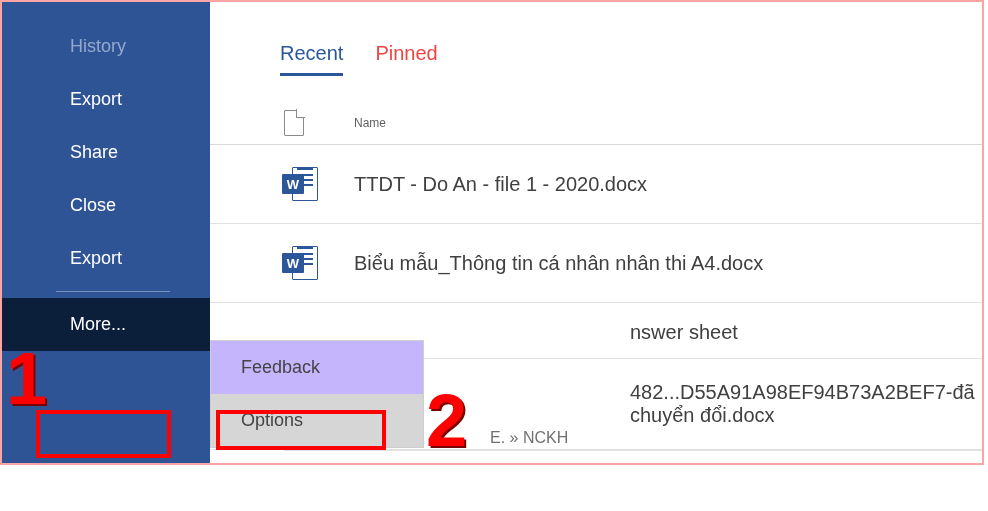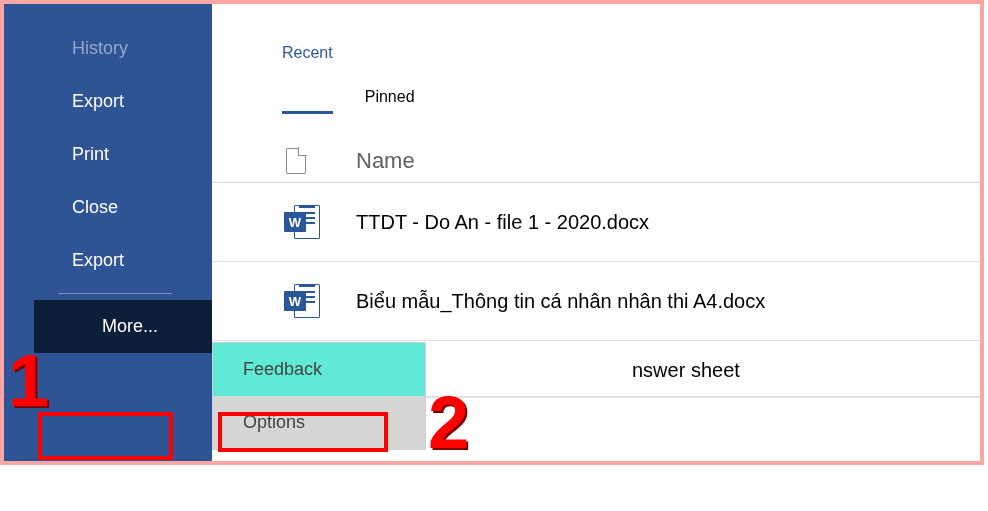--- a/index.html
+++ b/index.html
@@ -1,51 +1,51 @@
 <!DOCTYPE html>
 <html><head>
 <meta charset="utf-8">
 <style>
   * { box-sizing: border-box; margin: 0; padding: 0; }
   html, body { width: 988px; height: 511px; font-family: "Segoe UI", Arial, sans-serif; background: #fff; overflow: hidden; }
-  .frame { position: relative; width: 984px; height: 465px; border: 4px solid #fca5a5; display: flex; }
+  .frame { position: relative; width: 984px; height: 465px; border: 2px solid #fca5a5; display: flex; }
   .sidebar { width: 208px; background: #2f5496; color: #fff; display: flex; flex-direction: column; padding-top: 18px; position: relative; }
   .sidebar .item { padding: 16px 0 16px 68px; font-size: 18px; cursor: pointer; }
   .sidebar .item.disabled { color: #94a8cd; }
   .sidebar .sep { height: 1px; background: rgba(255,255,255,0.35); margin: 6px 40px 6px 54px; }
 
-  .item.more { background: #0b1e3a; position: relative; margin-left: 30px; }
+  .item.more { background: #0b1e3a; position: relative; }
 
   .main { flex: 1; background: #fff; position: relative; padding: 40px 0 0 0; }
 
-  .tabs { display: flex; gap: 32px; padding-left: 70px; font-size: 16px; color: #555; }
+  .tabs { display: flex; gap: 32px; padding-left: 70px; font-size: 20px; color: #555; }
   .tabs .tab { padding-bottom: 8px; cursor: pointer; }
   .tabs .tab.active { color: #2b579a; border-bottom: 3px solid #2b579a; }
-  .tabs .tab:not(.active) { color: #000000; margin-top: 44px; }
+  .tabs .tab:not(.active) { color: #ef4444; }
 
   .list { margin-top: 24px; }
-  .header-row { display: flex; align-items: flex-end; padding: 10px 0 8px 74px; border-bottom: 1px solid #d9d9d9; color: #606060; font-size: 22px; }
+  .header-row { display: flex; align-items: center; padding: 10px 0 8px 74px; border-bottom: 1px solid #d9d9d9; color: #606060; font-size: 12px; }
   .header-row .gap { width: 70px; display: flex; justify-content: flex-start; align-items: center; }
   .doc-icon-outline { width: 20px; height: 26px; border: 1.5px solid #8a8a8a; border-radius: 1px; position: relative; }
   .doc-icon-outline::after { content:''; position:absolute; right:-2px; top:-2px; width:8px; height:8px; border-left:1.5px solid #8a8a8a; border-bottom:1.5px solid #8a8a8a; background:#fff; }
 
   .row { display: flex; align-items: center; padding: 22px 0 22px 74px; border-bottom: 1px solid #e1e1e1; }
   .row .gap { width: 70px; display:flex; align-items:center; }
-  .row .fname { font-size: 20px; color: #000000; }
+  .row .fname { font-size: 20px; color: #404040; }
   .row .sub { font-size: 16px; color: #707070; margin-top:2px; }
   .row .col { display:flex; flex-direction:column; }
 
   .word-icon { width: 34px; height: 34px; position: relative; }
   .word-icon .page { position:absolute; right:0; top:0; width:26px; height:34px; background:#fff; border:1.5px solid #2b579a; border-radius:1px; }
   .word-icon .page::before, .word-icon .page::after { content:''; position:absolute; left:4px; right:4px; height:2px; background:#2b579a; }
   .word-icon .page::before { top:6px; box-shadow: 0 5px 0 #2b579a, 0 10px 0 #2b579a; }
   .word-icon .badge { position:absolute; left:-2px; top:7px; width:22px; height:20px; background:#2b579a; color:#fff; font-weight:700; font-size:13px; display:flex; align-items:center; justify-content:center; border-radius:1px; }
 
   
-  .popup { position: absolute; left: 208px; top: 338px; width: 214px; background: #5eead4; border: 1px solid #cfcfcf; }
+  .popup { position: absolute; left: 208px; top: 338px; width: 214px; background: #c4b5fd; border: 1px solid #cfcfcf; }
   .popup .pitem { padding: 16px 0 16px 30px; font-size: 18px; color: #444; cursor: pointer; }
   .popup .pitem.sel { background: #d6d6d6; }
 
   
   .anno-box { position: absolute; border: 4px solid #ff0000; pointer-events: none; }
   .anno-box.a1 { left: 34px; top: 408px; width: 135px; height: 48px; }
   .anno-box.a2 { left: 214px; top: 408px; width: 170px; height: 40px; }
 
   .anno-num { position: absolute; font-family: Impact, "Arial Black", sans-serif; font-size: 74px; color: #ff0000; font-weight: 900; text-shadow: 2px 2px 0 #7a0000; pointer-events: none; line-height: 1; }
   .anno-num.n1 { left: 4px; top: 340px; }
@@ -55,21 +55,21 @@
   .row.partial1 { padding-top: 10px; padding-bottom: 10px; }
   .row.partial2 { padding-top: 22px; padding-bottom: 2px; }
 </style>
 </head>
 <body>
 
 <div class="frame">
   <div class="sidebar">
     <div class="item disabled">History</div>
     <div class="item">Export</div>
-    <div class="item">Print</div>
+    <div class="item">Share</div>
     <div class="item">Close</div>
     <div class="item">Export</div>
     <div class="sep"></div>
     <div class="item more">More...</div>
   </div>
 
   <div class="main">
     <div class="tabs">
       <div class="tab active">Recent</div>
       <div class="tab">Pinned</div>
@@ -100,20 +100,26 @@
               <div class="badge">W</div>
             </div>
           </div>
         <div class="fname">Biểu mẫu_Thông tin cá nhân nhân thi A4.docx</div>
       </div>
 
       <div class="row partial1" style="padding-left:420px; padding-top:18px; padding-bottom:14px;">
         <div class="fname">nswer sheet</div>
       </div>
 
+      <div class="row partial2" style="padding-left:420px;">
+        <div class="col">
+          <div class="fname">482...D55A91A98EF94B73A2BEF7-đã chuyển đổi.docx</div>
+          <div class="sub" style="margin-left:-140px;">E. » NCKH</div>
+        </div>
+      </div>
       <div style="border-bottom:1px solid #e1e1e1; margin-left:74px;"></div>
     </div>
   </div>
 
   <div class="popup">
     <div class="pitem">Feedback</div>
     <div class="pitem sel">Options</div>
   </div>
 
   <div class="anno-box a1"></div>

